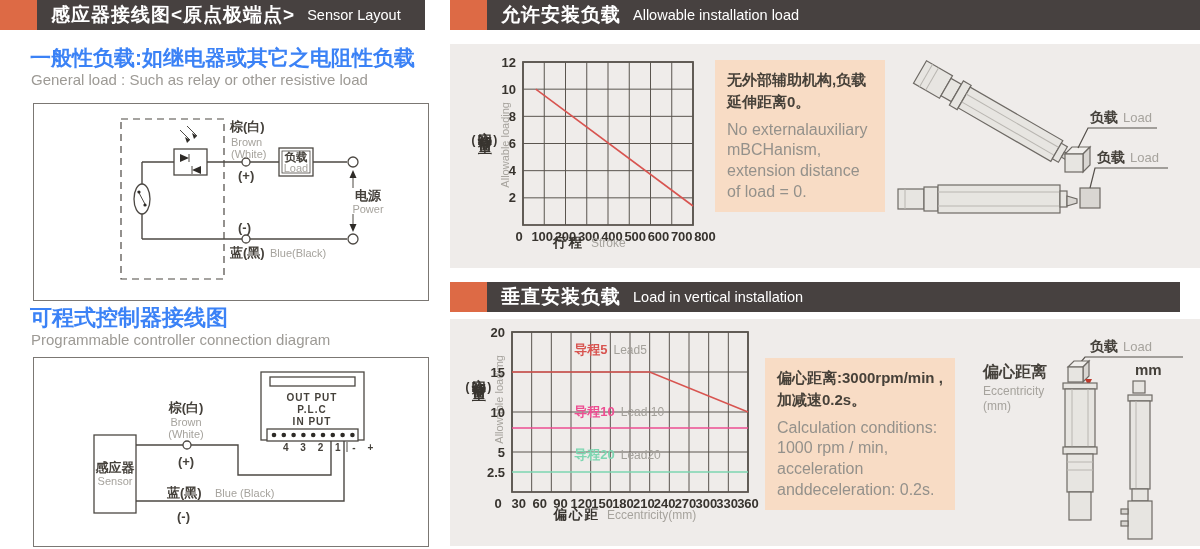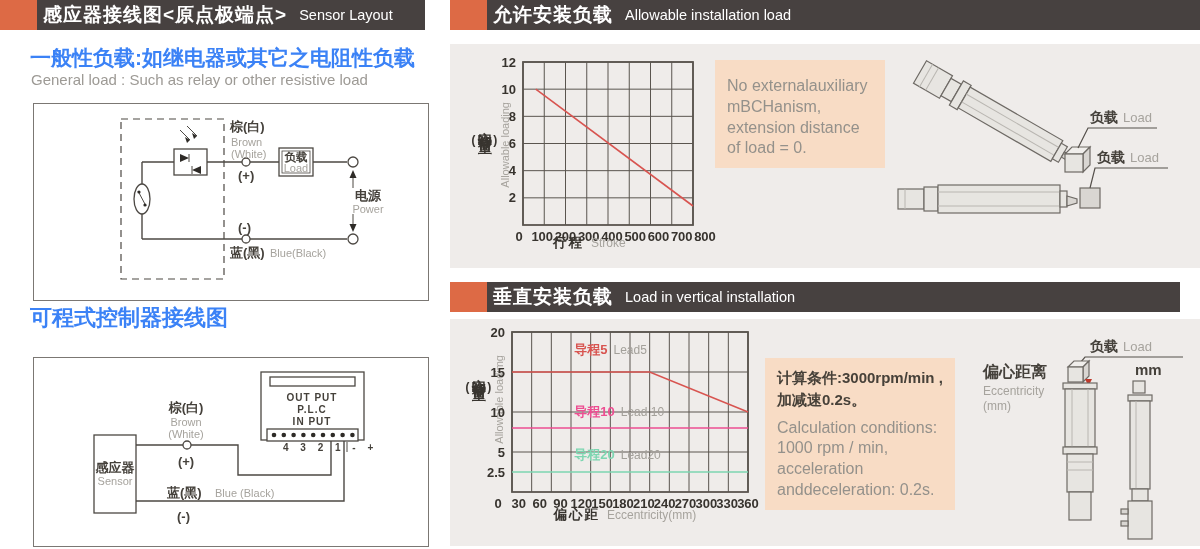--- a/index.html
+++ b/index.html
@@ -3,21 +3,21 @@
 <meta charset="utf-8">
 <style>
   html,body{margin:0;padding:0;background:#fff;}
   .stage{position:relative;width:1200px;height:549px;background:#ffffff;
          font-family:"Liberation Sans","DejaVu Sans",sans-serif;overflow:hidden;color:#3a352f;}
   .abs{position:absolute;}
   
   .hdr{display:flex;height:30px;}
   .hdr .sq{width:37px;background:#dd6a45;}
   .hdr .bar{flex:1;background:#474140;color:#fff;display:flex;align-items:center;
-            padding-left:6px;gap:12px;}
+            padding-left:14px;gap:12px;}
   .hdr .cn{font-size:19px;font-weight:bold;letter-spacing:1px;white-space:nowrap;}
   .hdr .en{font-size:14.5px;font-weight:normal;white-space:nowrap;}
   
   .h-cn{font-size:21px;font-weight:bold;color:#3b82f6;white-space:nowrap;}
   .h-cn.sm{font-size:22px;}
   .h-sub{font-size:15px;color:#9d9a95;white-space:nowrap;}
   .dbox{border:1px solid #7b7773;background:#fff;}
   
   .panel{background:#efecea;}
   
@@ -114,20 +114,21 @@
       <text class="svg-gray" x="262" y="68" text-anchor="middle">Load</text>
       <text class="svg-cn" x="334" y="96" text-anchor="middle">电源</text>
       <text class="svg-gray" x="334" y="109" text-anchor="middle">Power</text>
       <text class="svg-cn" x="204" y="128">(-)</text>
       <text class="svg-cn" x="196" y="153">蓝(黑)</text>
       <text class="svg-gray" x="236" y="153">Blue(Black)</text>
     </svg>
   </div>
 
   <div class="abs h-cn sm" style="left:30px;top:303px;">可程式控制器接线图</div>
+  <div class="abs h-sub" style="left:31px;top:331px;">Programmable controller connection diagram</div>
 
   <div class="abs dbox" style="left:33px;top:357px;width:394px;height:188px;">
     <svg viewBox="0 0 394 188" width="394" height="188">
 
       <rect class="comp" x="227" y="14" width="103" height="68"></rect>
       <rect class="comp" x="236" y="19" width="85" height="9"></rect>
       <text class="svg-dark-sm" x="278" y="43" text-anchor="middle">OUT PUT</text>
       <text class="svg-dark-sm" x="278" y="55" text-anchor="middle">P.L.C</text>
       <text class="svg-dark-sm" x="278" y="67" text-anchor="middle">IN PUT</text>
       <rect class="comp" x="233" y="71" width="91" height="12"></rect>
@@ -210,20 +211,21 @@
         <text x="154" y="191" text-anchor="middle" class="tick">400</text>
         <text x="177.25" y="191" text-anchor="middle" class="tick">500</text>
         <text x="200.5" y="191" text-anchor="middle" class="tick">600</text>
         <text x="223.75" y="191" text-anchor="middle" class="tick">700</text>
         <text x="247" y="191" text-anchor="middle" class="tick">800</text>
         <text x="126" y="197" text-anchor="end" class="xtitle-cn">行程</text>
         <text x="133" y="197" class="xtitle-en">Stroke</text>
       </svg>
 
     <div class="abs note" style="left:265px;top:16px;width:170px;min-height:97px;">
+      <div class="cn">无外部辅助机构,负载延伸距离0。</div>
       <div class="en">No externalauxiliary mBCHanism, extension distance of load = 0.</div>
     </div>
 
     <svg class="abs" style="left:435px;top:6px;" width="310" height="214" viewBox="0 0 310 214">
 
       <g transform="translate(35,22) rotate(30)">
         <rect class="mech" x="0" y="-13" width="30" height="26"></rect>
         <line class="mline" x1="7" y1="-13" x2="7" y2="13"></line>
           <line class="mline" x1="14" y1="-13" x2="14" y2="13"></line>
         <rect class="mech" x="30" y="-10" width="12" height="20"></rect>
@@ -318,21 +320,21 @@
         <text x="206.66666666666666" y="184" text-anchor="middle" class="tick">240</text>
         <text x="227.5" y="184" text-anchor="middle" class="tick">270</text>
         <text x="248.33333333333331" y="184" text-anchor="middle" class="tick">300</text>
         <text x="269.16666666666663" y="184" text-anchor="middle" class="tick">330</text>
         <text x="290" y="184" text-anchor="middle" class="tick">360</text>
         <text x="142" y="195" text-anchor="end" class="xtitle-cn">偏心距</text>
         <text x="149" y="195" class="xtitle-en">Eccentricity(mm)</text>
       </svg>
 
     <div class="abs note" style="left:315px;top:39px;width:190px;min-height:80px;">
-      <div class="cn">计算条件:3000rpm/min , 加减速0.2s。</div>
+      <div class="cn">偏心距离:3000rpm/min , 加减速0.2s。</div>
       <div class="en">Calculation conditions: 1000 rpm / min, acceleration anddeceleration: 0.2s.</div>
     </div>
 
     <svg class="abs" style="left:515px;top:10px;" width="230" height="217" viewBox="0 0 230 217">
       <text class="svg-cn" style="font-size:16px;" x="18" y="48">偏心距离</text>
       <text class="svg-gray" style="font-size:12px;" x="18" y="66">Eccentricity</text>
       <text class="svg-gray" style="font-size:12px;" x="18" y="81">(mm)</text>
 
       <text class="svg-cn" style="font-size:14px;" x="125" y="22">负载</text>
       <text class="svg-gray" style="font-size:13px;" x="158" y="22">Load</text>

